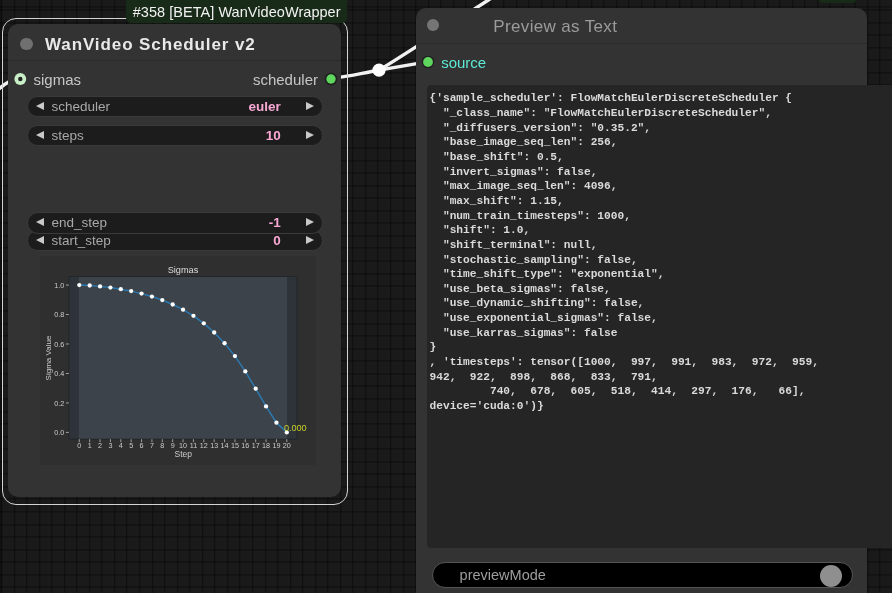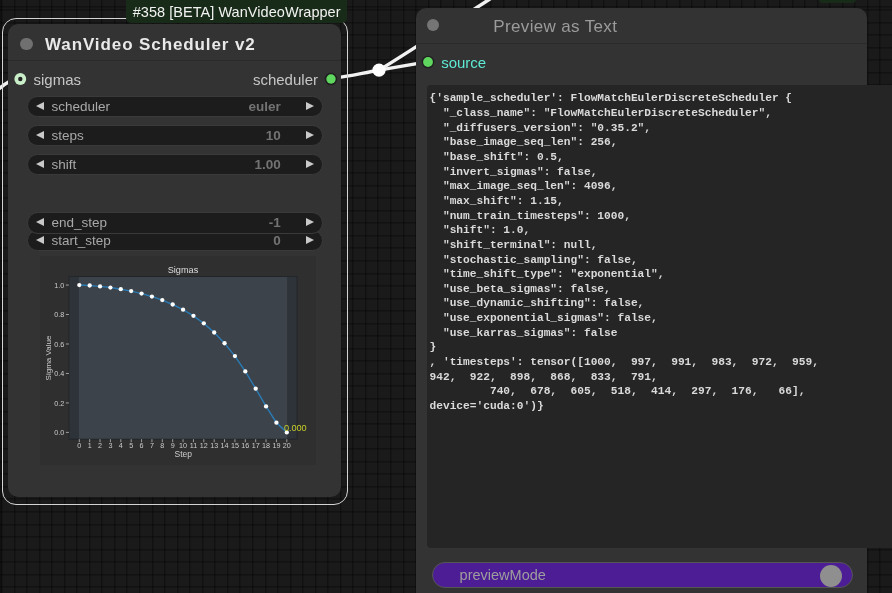--- a/index.html
+++ b/index.html
@@ -51,37 +51,37 @@
   }
   .pill .lar { position:absolute; left:8px; top:5.2px; width:0; height:0;
     border-top:4.8px solid transparent; border-bottom:4.8px solid transparent;
     border-right:8.4px solid #c9c9c9; }
   .pill .rar { position:absolute; right:8px; top:5.2px; width:0; height:0;
     border-top:4.8px solid transparent; border-bottom:4.8px solid transparent;
     border-left:8.4px solid #c9c9c9; }
   .pill .wl { position:absolute; left:23.8px; top:0; line-height:20px;
     font-size:13.5px; color:#a9a9a9; }
   .pill .wv { position:absolute; right:41.5px; top:0; line-height:20px;
-    font-size:13.5px; font-weight:700; color:#737373; }
+    font-size:13.5px; font-weight:700; color:#f9a8d4; }
 
   
   #ta {
     position:absolute; left:11.5px; top:77.4px; width:480px; height:463px;
     background:#252525; border-radius:4px; overflow:hidden;
   }
   #ta pre {
     font-family:"Liberation Mono", monospace;
     font-size:11.2px; line-height:14.66px; color:#dadada; font-weight:700;
     padding:6.3px 0 0 2.5px; letter-spacing:0px;
   }
 
   
   #pm {
     position:absolute; left:16.1px; top:554.8px; width:421.2px; height:25.4px;
-    background:#4c1d95; border:1px solid #555555; border-radius:13px;
+    background:#000000; border:1px solid #555555; border-radius:13px;
   }
   #pm .l { position:absolute; left:27px; top:0; line-height:24px; font-size:14.5px; color:#9e9e9e;}
   #pm .v { position:absolute; right:33.4px; top:0; line-height:24px; font-size:14.5px; color:#d2d2d2; letter-spacing:0.3px;margin-top:45px;}
   #pm .knob { position:absolute; right:9.8px; top:1.2px; width:22px; height:22px;
     border-radius:50%; background:#8f8f8f; }
 </style>
 </head>
 <body>
 
 <svg width="892" height="593" viewBox="0 0 892 593">
@@ -113,26 +113,20 @@
   <div class="pill" style="top:72.1px;">
       <span class="lar"></span>
       <span class="wl">scheduler</span>
       <span class="wv">euler</span>
       <span class="rar"></span>
     </div>
   <div class="pill" style="top:101.2px;">
       <span class="lar"></span>
       <span class="wl">steps</span>
       <span class="wv">10</span>
-      <span class="rar"></span>
-    </div>
-  <div class="pill" style="top:130.3px;">
-      <span class="lar"></span>
-      <span class="wl">shift</span>
-      <span class="wv">1.00</span>
       <span class="rar"></span>
     </div>
   <div class="pill" style="top:170px;margin-top:36px;">
       <span class="lar"></span>
       <span class="wl">start_step</span>
       <span class="wv">0</span>
       <span class="rar"></span>
     </div>
   <div class="pill" style="top:188.5px;">
       <span class="lar"></span>

